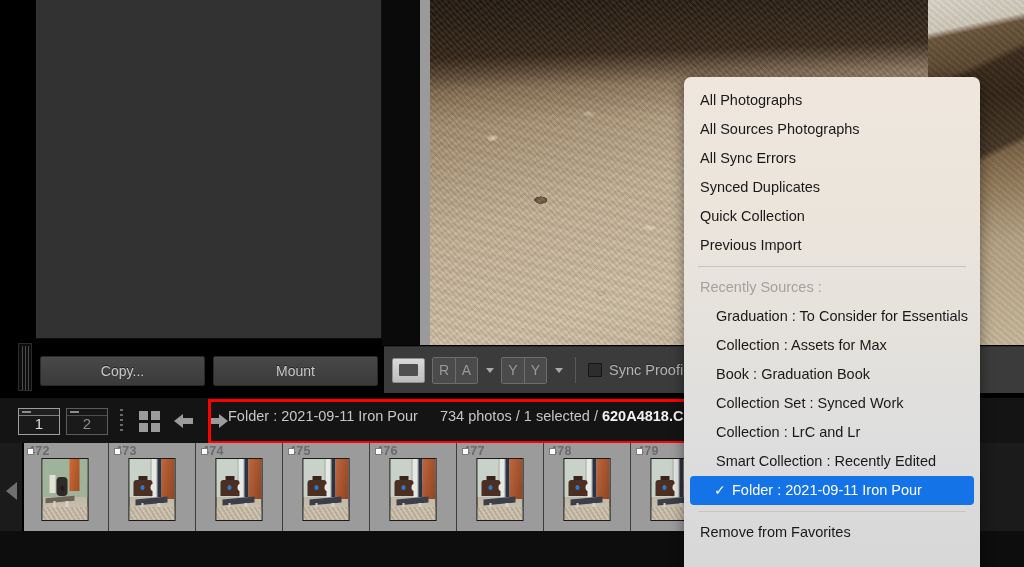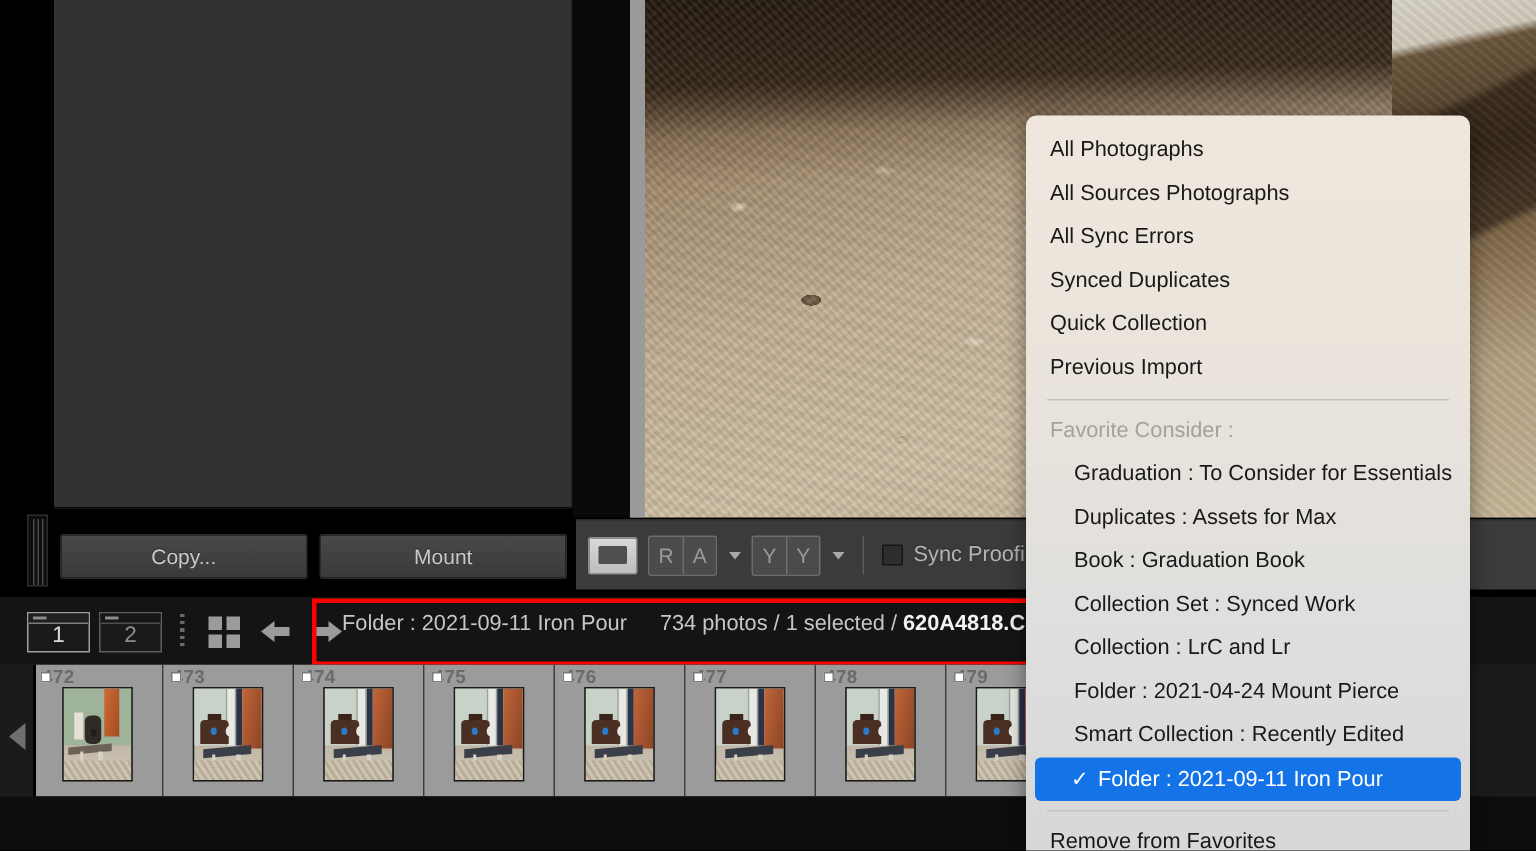--- a/index.html
+++ b/index.html
@@ -657,26 +657,25 @@
   <div class="fs-bottom-bar"></div>
 
   <div class="ctx-menu" id="ctx-menu">
       <div class="ctx-item">All Photographs</div>
       <div class="ctx-item">All Sources Photographs</div>
       <div class="ctx-item">All Sync Errors</div>
       <div class="ctx-item">Synced Duplicates</div>
       <div class="ctx-item">Quick Collection</div>
       <div class="ctx-item">Previous Import</div>
       <div class="ctx-sep"></div>
-      <div class="ctx-item header">Favorite Consider :</div>
+      <div class="ctx-item header">Recently Sources :</div>
       <div class="ctx-item indent">Graduation : To Consider for Essentials</div>
-      <div class="ctx-item indent">Duplicates : Assets for Max</div>
+      <div class="ctx-item indent">Collection : Assets for Max</div>
       <div class="ctx-item indent">Book : Graduation Book</div>
       <div class="ctx-item indent">Collection Set : Synced Work</div>
       <div class="ctx-item indent">Collection : LrC and Lr</div>
-      <div class="ctx-item indent">Folder : 2021-04-24 Mount Pierce</div>
       <div class="ctx-item indent">Smart Collection : Recently Edited</div>
       <div class="ctx-item sel"><span class="tick">✓</span><span>Folder : 2021-09-11 Iron Pour</span></div>
       <div class="ctx-sep"></div>
       <div class="ctx-item">Remove from Favorites</div>
     </div>
 
 </div>
 
 </body></html>

